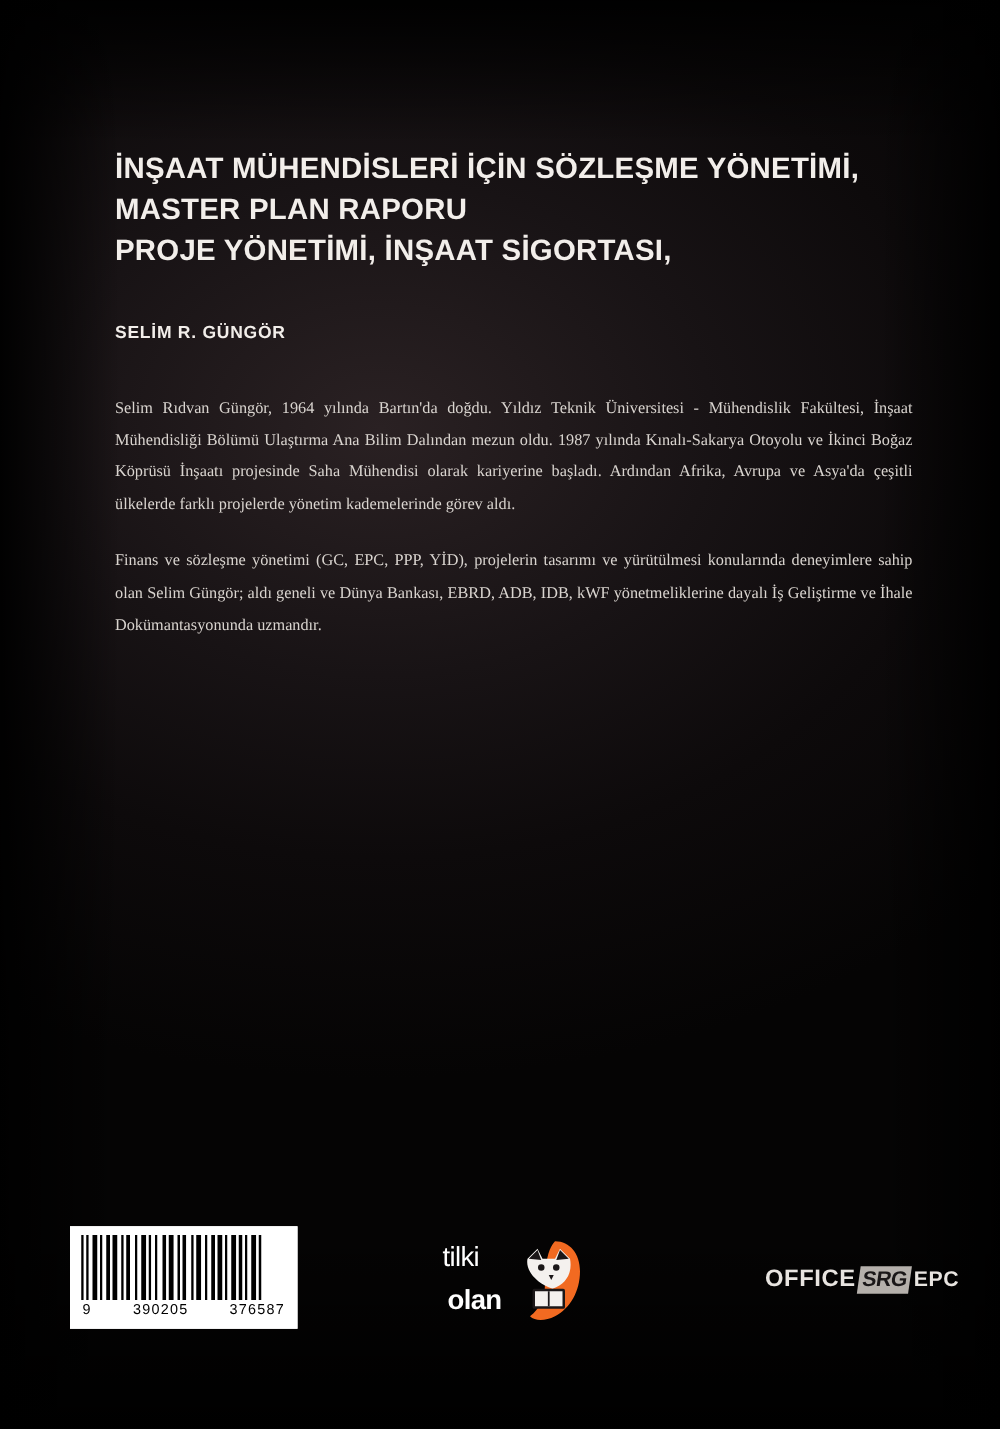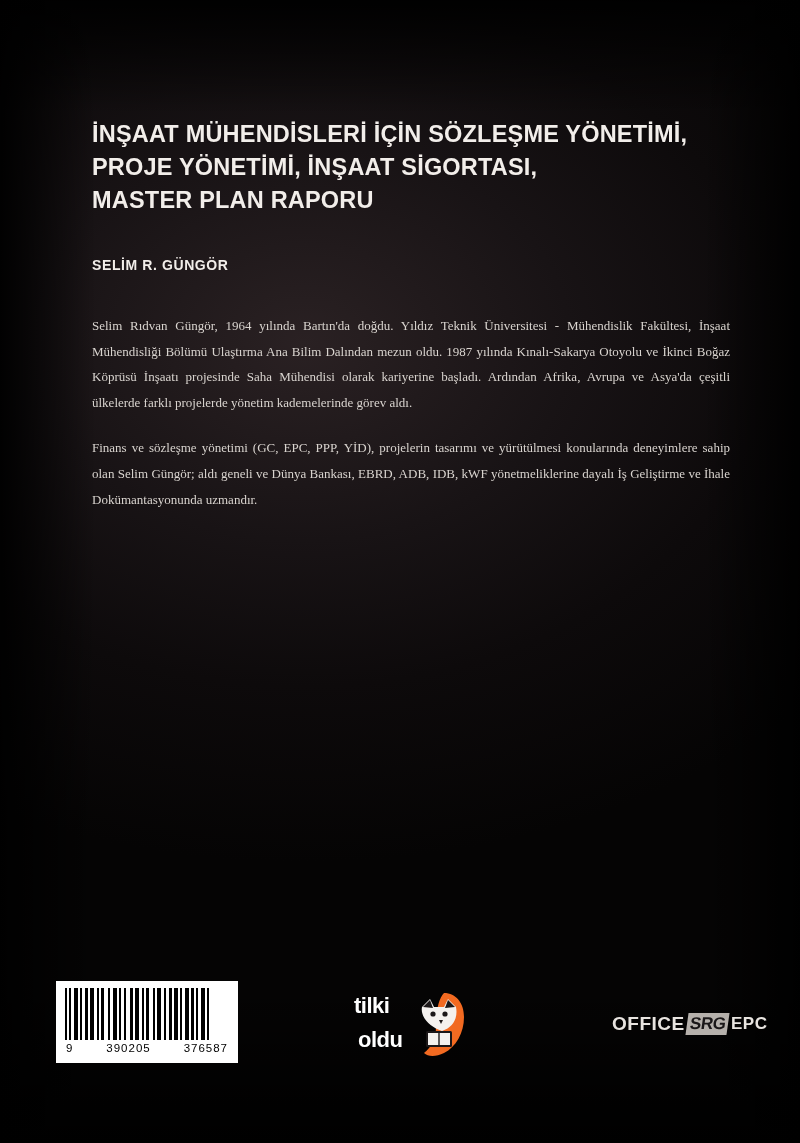--- a/index.html
+++ b/index.html
@@ -130,21 +130,21 @@
     top: 12px;
     width: 120px;
     height: 78px;
   }
   .tilki .word1 {
     position: absolute;
     left: 2px;
     top: 8px;
     color: #ffffff;
     font-family: "Liberation Sans", sans-serif;
-    font-weight: bold;
+    font-weight: normal;
     font-size: 22px;
     letter-spacing: -0.5px;
   }
   .tilki .word2 {
     position: absolute;
     left: 6px;
     top: 42px;
     color: #ffffff;
     font-family: "Liberation Sans", sans-serif;
     font-weight: bold;
@@ -197,22 +197,22 @@
 </style>
 </head>
 <body>
 
 <div id="page">
 
   <div class="content">
 
     <h1 class="book-title">
       <span class="tline">İNŞAAT MÜHENDİSLERİ İÇİN SÖZLEŞME YÖNETİMİ,</span>
+      <span class="tline">MASTER PLAN RAPORU</span>
       <span class="tline">PROJE YÖNETİMİ, İNŞAAT SİGORTASI,</span>
-      <span class="tline">MASTER PLAN RAPORU</span>
     </h1>
 
     <div class="author">SELİM R. GÜNGÖR</div>
 
     <div class="blurb">
       <p>Selim Rıdvan Güngör, 1964 yılında Bartın'da doğdu. Yıldız Teknik Üniversitesi - Mühendislik Fakültesi, İnşaat Mühendisliği Bölümü Ulaştırma Ana Bilim Dalından mezun oldu. 1987 yılında Kınalı-Sakarya Otoyolu ve İkinci Boğaz Köprüsü İnşaatı projesinde Saha Mühendisi olarak kariyerine başladı. Ardından Afrika, Avrupa ve Asya'da çeşitli ülkelerde farklı projelerde yönetim kademelerinde görev aldı.</p>
       <p>Finans ve sözleşme yönetimi (GC, EPC, PPP, YİD), projelerin tasarımı ve yürütülmesi konularında deneyimlere sahip olan Selim Güngör; aldı geneli ve Dünya Bankası, EBRD, ADB, IDB, kWF yönetmeliklerine dayalı İş Geliştirme ve İhale Dokümantasyonunda uzmandır.</p>
     </div>
 
   </div>
@@ -277,21 +277,21 @@
       </div>
       <div class="barcode-digits">
         <span>9</span>
         <span>390205</span>
         <span>376587</span>
       </div>
     </div>
 
     <div class="tilki">
       <span class="word1">tilki</span>
-      <span class="word2">oldu</span>
+      <span class="word2">olan</span>
       <svg class="fox" viewBox="0 0 54 74">
 
         <path d="M30 6 C42 6 50 16 50 30 C50 46 42 60 30 66 C22 70 14 70 10 66 C18 60 22 50 22 40 C22 26 24 12 30 6 Z" fill="#f26a21"></path>
 
         <path d="M8 20 L16 12 L20 20 L30 20 L34 12 L42 20 C44 30 40 40 28 44 C16 40 6 30 8 20 Z" fill="#f4f1ee"></path>
 
         <path d="M9 20 L16 13 L19 21 Z" fill="#1b1718"></path>
         <path d="M41 20 L34 13 L31 21 Z" fill="#1b1718"></path>
 
         <circle cx="19" cy="27" r="2.6" fill="#1b1718"></circle>

